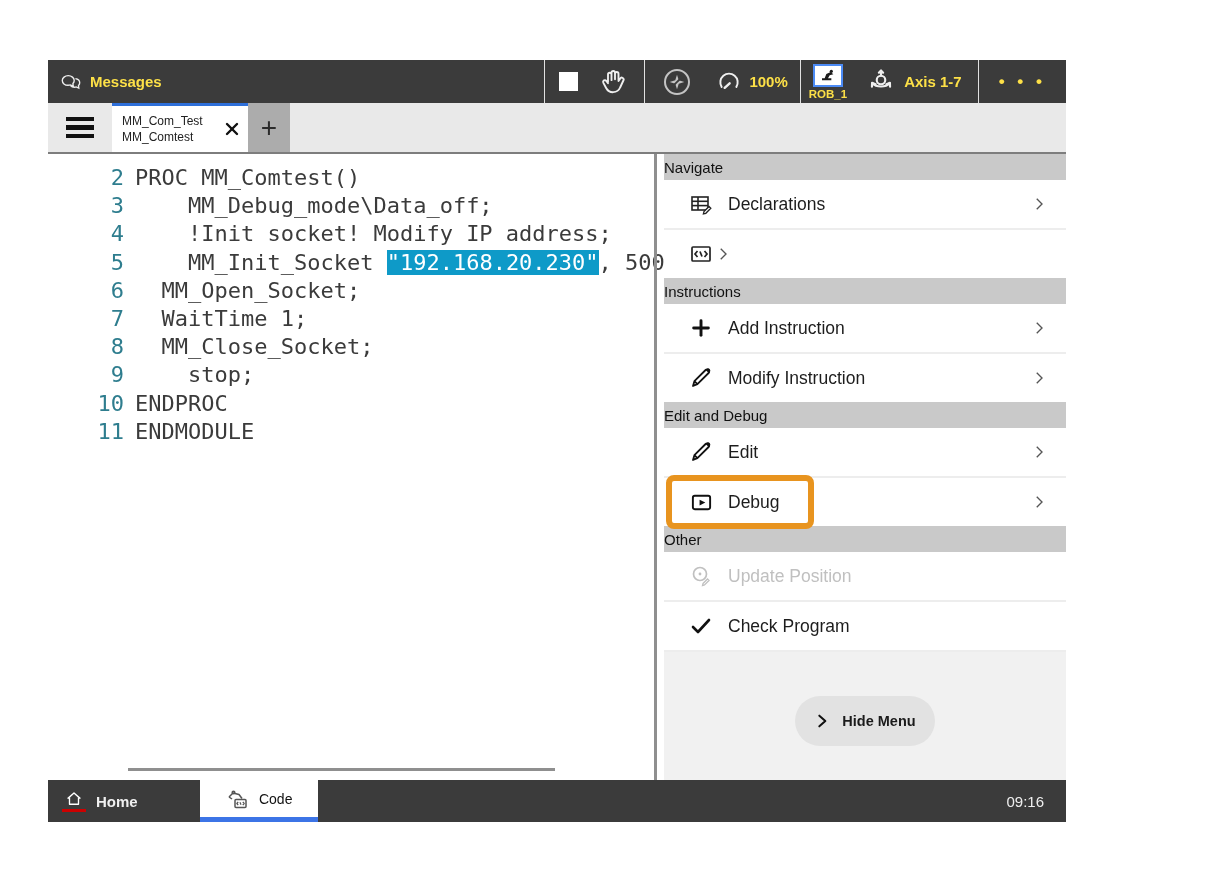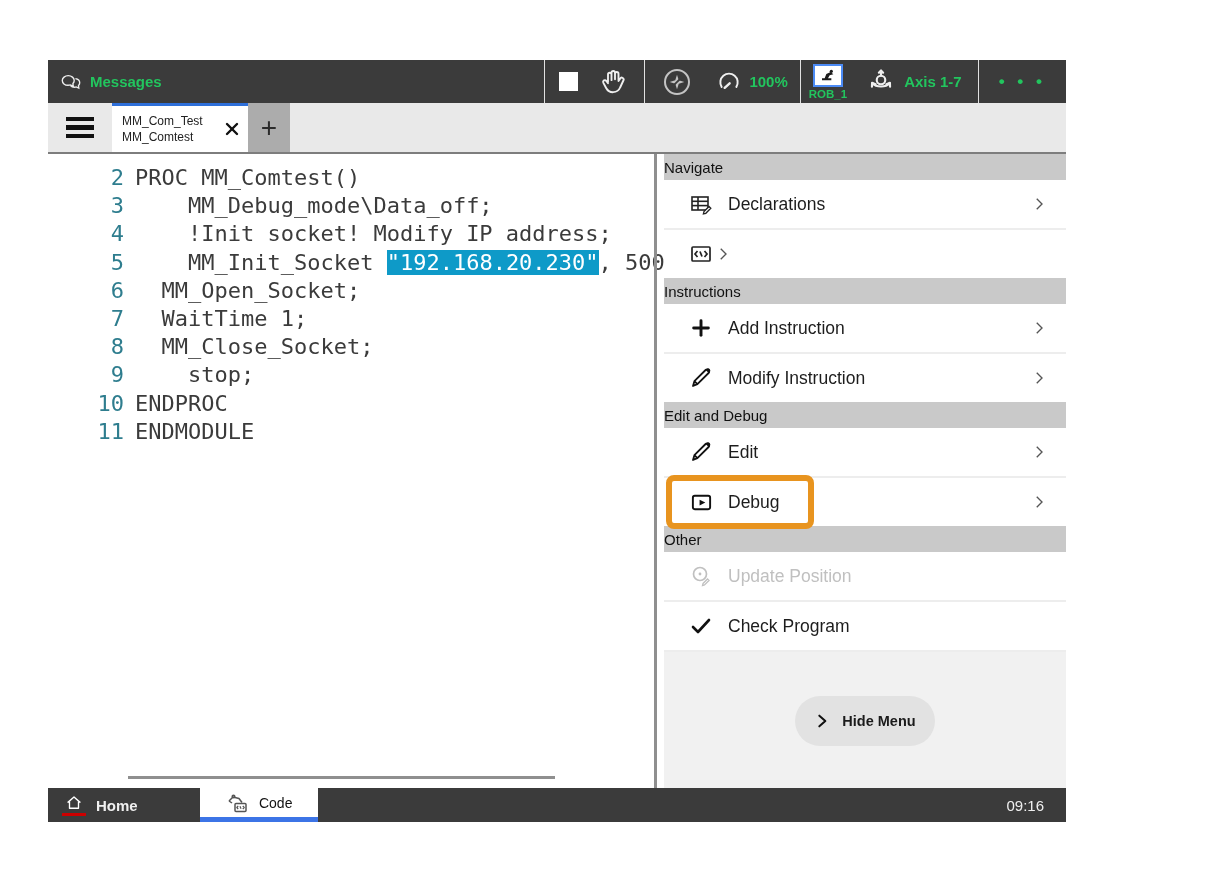--- a/index.html
+++ b/index.html
@@ -1,21 +1,21 @@
 <!DOCTYPE html>
 <html><head>
 <meta charset="utf-8">
 <style>
   * { margin:0; padding:0; box-sizing:border-box; }
   html,body { width:1218px; height:873px; background:#ffffff; font-family:"Liberation Sans", sans-serif; overflow:hidden; }
 
   .window { position:absolute; left:48px; top:60px; width:1018px; height:762px; display:flex; flex-direction:column; }
 
   
-  .topbar { height:43px; background:#3B3B3B; display:flex; align-items:center; color:#22c55e; font-size:15px; font-weight:bold; flex:0 0 auto; }
+  .topbar { height:43px; background:#3B3B3B; display:flex; align-items:center; color:#fde047; font-size:15px; font-weight:bold; flex:0 0 auto; }
   .tb-item { display:flex; align-items:center; gap:8px; padding:0 12px; height:100%; cursor:default; }
   .tb-sep { width:1px; height:100%; background:rgba(255,255,255,0.85); flex:0 0 auto; }
   .tb-spacer { flex:1; }
   .stop-square { width:19px; height:19px; background:#ffffff; }
   .rob-group { display:flex; flex-direction:column; align-items:center; justify-content:center; padding:0 8px; height:100%; }
   .rob-box { width:30px; height:23px; background:#ffffff; border:2px solid #4C8BF5; display:flex; align-items:center; justify-content:center; }
   .rob-label { font-size:11.5px; font-weight:bold; margin-top:1px; }
   .dots { letter-spacing:4px; font-size:17px; font-weight:bold; padding:0 20px; }
 
   
@@ -45,21 +45,21 @@
   .prow { height:48px; background:#ffffff; display:flex; align-items:center; padding:0 18px 0 24px; position:relative; cursor:pointer; flex:0 0 auto; }
   .prow .p-icon { width:26px; display:flex; align-items:center; justify-content:center; flex:0 0 auto; }
   .prow .p-label { margin-left:14px; font-size:17.5px; color:#1d1d1d; flex:1; }
   .prow.disabled .p-label { color:#C0C0C0; }
   .rowsep { height:2px; background:#EDEDED; flex:0 0 auto; }
   .gray-rest { flex:1; background:#F1F1F1; border-top:2px solid #EDEDED; display:flex; justify-content:center; }
   .hidemenu { margin-top:44px; width:140px; height:50px; border-radius:25px; background:#E2E2E2; border:none; display:flex; align-items:center; justify-content:center; gap:12px; font-size:14.5px; font-weight:bold; color:#1b1b1b; cursor:pointer; font-family:"Liberation Sans", sans-serif; }
   .annotation { position:absolute; left:2px; top:-3px; width:148px; height:54px; border:6px solid #E8941F; border-radius:8px; pointer-events:none; z-index:5; }
 
   
-  .bottombar { height:34px; background:#3B3B3B; display:flex; align-items:stretch; color:#fff; flex:0 0 auto; }
+  .bottombar { height:42px; background:#3B3B3B; display:flex; align-items:stretch; color:#fff; flex:0 0 auto; }
   .home-btn { display:flex; align-items:center; gap:10px; padding:0 16px 0 14px; cursor:pointer; }
   .home-icon-wrap { display:flex; flex-direction:column; align-items:center; }
   .home-underline { width:24px; height:3px; background:#CC0000; margin-top:1px; }
   .home-label { font-size:15px; font-weight:bold; color:#EFEFEF; }
   .code-tab { width:118px; margin-left:46px; background:#ffffff; border-bottom:5px solid #3C74E6; display:flex; align-items:center; justify-content:center; gap:8px; cursor:pointer; }
   .code-label { font-size:14px; color:#111; }
   .bb-spacer { flex:1; }
   .clock { display:flex; align-items:center; padding-right:22px; font-size:15px; color:#EFEFEF; }
 
   svg { display:block; }

